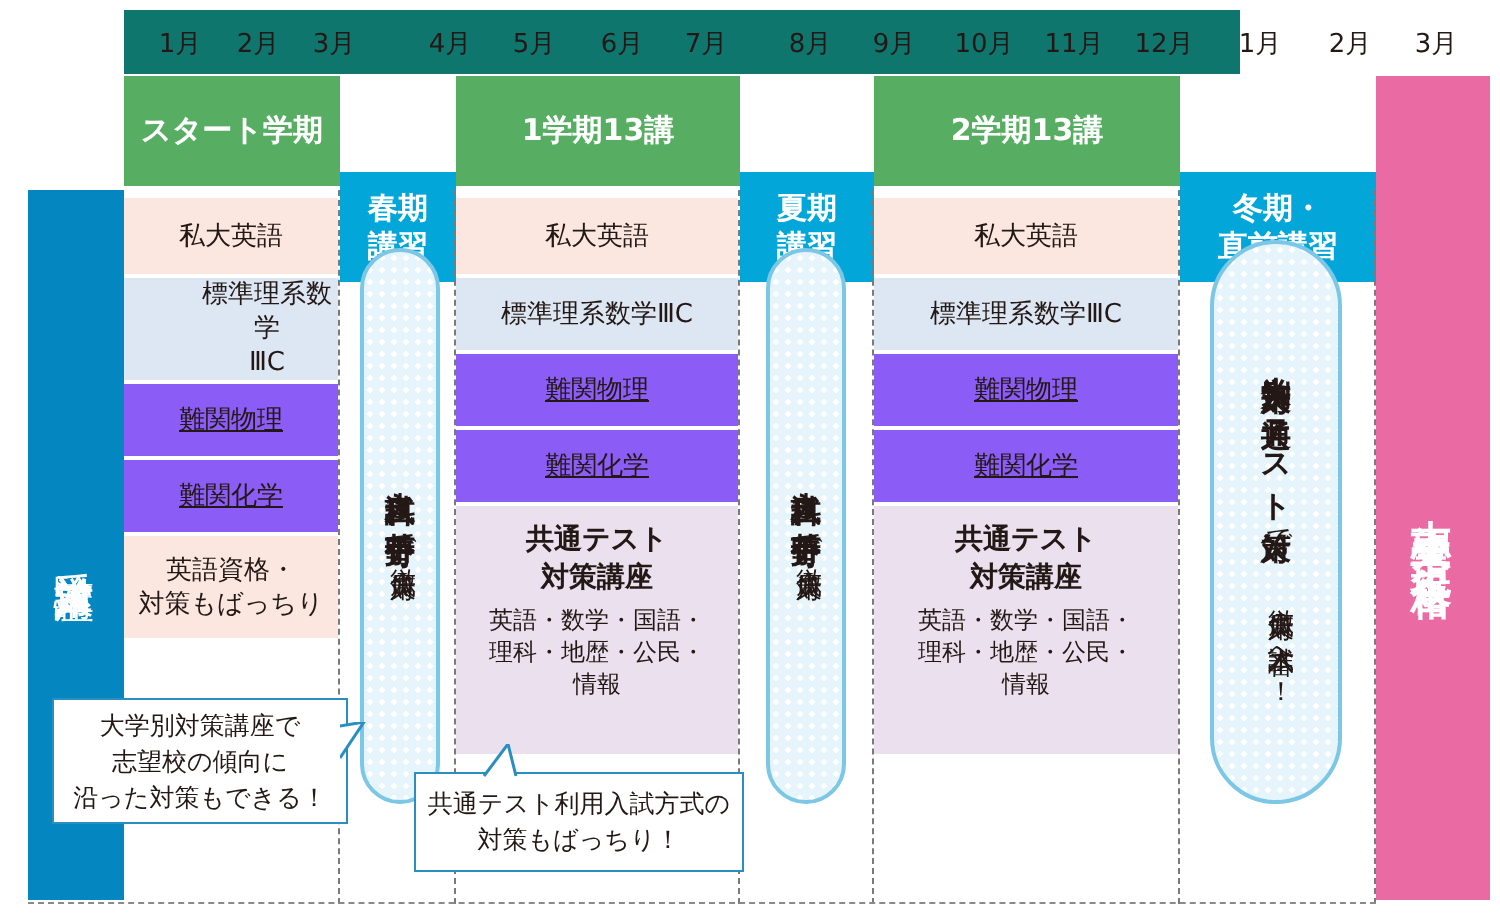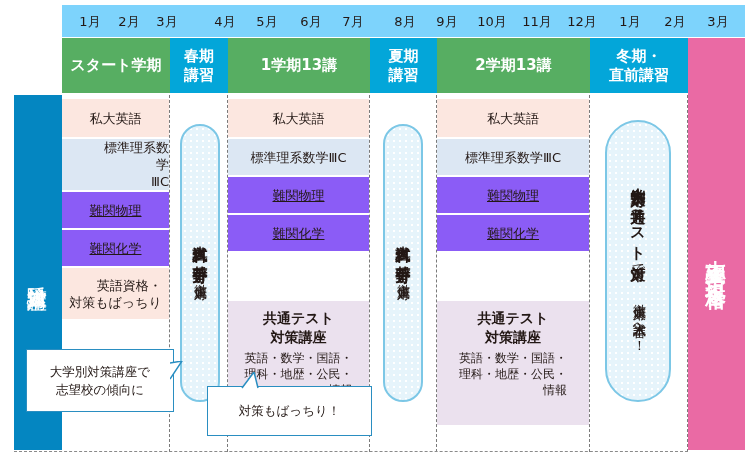--- a/index.html
+++ b/index.html
@@ -1,35 +1,35 @@
 <!DOCTYPE html>
 <html><head>
 <meta charset="utf-8">
 <style>
   * { box-sizing: border-box; margin: 0; padding: 0; }
   body { width: 750px; height: 460px; background: #ffffff; position: relative; overflow: hidden;
          font-family: "DejaVu Sans", "Liberation Sans", sans-serif; color: #231815; }
   .abs { position: absolute; }
-  .months { left: 62px; top: 5px; width: 683px; height: 32px; background: #7dd3fc; }
+  .months { left: 62px; top: 5px; width: 558px; height: 32px; background: #0f766e; }
   .month { position: absolute; top: 8px; font-size: 13px; color: #231815; transform: translateX(-50%); white-space: nowrap; }
   .phase { position: absolute; top: 38px; height: 55px; color: #fff; display: flex; align-items: center; justify-content: center;
            text-align: center; font-size: 15px; line-height: 19px; font-weight: bold; }
   .phase.green { background: #57ae62; }
-  .phase.blue { background: #03a6d9; }
+  .phase.blue { background: #03a6d9; margin-top: 48px; }
   .phase.pink { background: #ea6aa4; }
   .leftbar { left: 14px; top: 95px; width: 48px; height: 355px; background: #0486c1; color: #fff;
              font-size: 20px; writing-mode: vertical-rl; display: flex; align-items: center; justify-content: center; letter-spacing: 1px; }
   .col { position: absolute; top: 95px; height: 357px; }
   .dash-r { border-right: 1px dashed #7a7a7a; }
-  .cell { position: absolute; left: 0; right: 0; display: flex; align-items: center; justify-content: center; text-align: right;
+  .cell { position: absolute; left: 0; right: 0; display: flex; align-items: center; justify-content: center; text-align: center;
           font-size: 13px; line-height: 17px; }
   .c-pink { background: #fce7e0; }
   .c-blue { background: #dce7f3; }
   .c-green { background: #8b5cf6; text-decoration: underline; }
-  .c-purple { background: #ebe1ee; flex-direction: column; justify-content: flex-start; padding-top: 8px; margin-top: 48px; }
+  .c-purple { background: #ebe1ee; flex-direction: column; justify-content: flex-start; padding-top: 8px; }
   .c-purple .t1 { font-weight: bold; font-size: 14px; line-height: 19px; }
   .c-purple .t2 { font-size: 12px; line-height: 16px; margin-top: 3px; }
   .pill { position: absolute; border: 2px solid #7cc7e6; border-radius: 30px;
           background-color: #e6f4fb;
           background-image: radial-gradient(circle, #ffffff 1.3px, transparent 1.4px);
           background-size: 6px 6px;
           writing-mode: vertical-rl; display: flex; align-items: center; justify-content: center; }
   .pill .strong { font-weight: bold; font-size: 15px; letter-spacing: 1px; }
   .pill .weak { font-size: 13px; letter-spacing: 1px; }
   .pink-col { left: 688px; top: 93px; width: 57px; height: 357px; background: #ea6aa4; color: #fff; font-size: 20px; font-weight: bold;
@@ -186,25 +186,27 @@
   </span>
 </div>
 
 <div class="abs pink-col">志望大学 現役合格！</div>
 
 <div class="abs bottom-line"></div>
 
 <div class="bubble" style="left:26px;top:349px;width:148px;height:63px;align-items:center;">
   <div>大学別対策講座で</div>
   <div>志望校の傾向に</div>
+  <div>沿った対策もできる！</div>
 </div>
 <svg class="tail" style="left:170px;top:361px;" width="14" height="22">
   <polygon points="0,2 12,0 0,18" fill="#fff"></polygon>
   <polyline points="0,2 12,0 0,18" fill="none" stroke="#2a8ec1" stroke-width="1.5"></polyline>
 </svg>
 
 <div class="bubble" style="left:207px;top:386px;width:165px;height:50px;">
+  <div>共通テスト利用入試方式の</div>
   <div>対策もばっちり！</div>
 </div>
 <svg class="tail" style="left:240px;top:372px;" width="22" height="18">
   <polygon points="2,16 14,0 18,16" fill="#fff"></polygon>
   <polyline points="2,16 14,0 18,16" fill="none" stroke="#2a8ec1" stroke-width="1.5"></polyline>
 </svg>
 
 </body></html>

